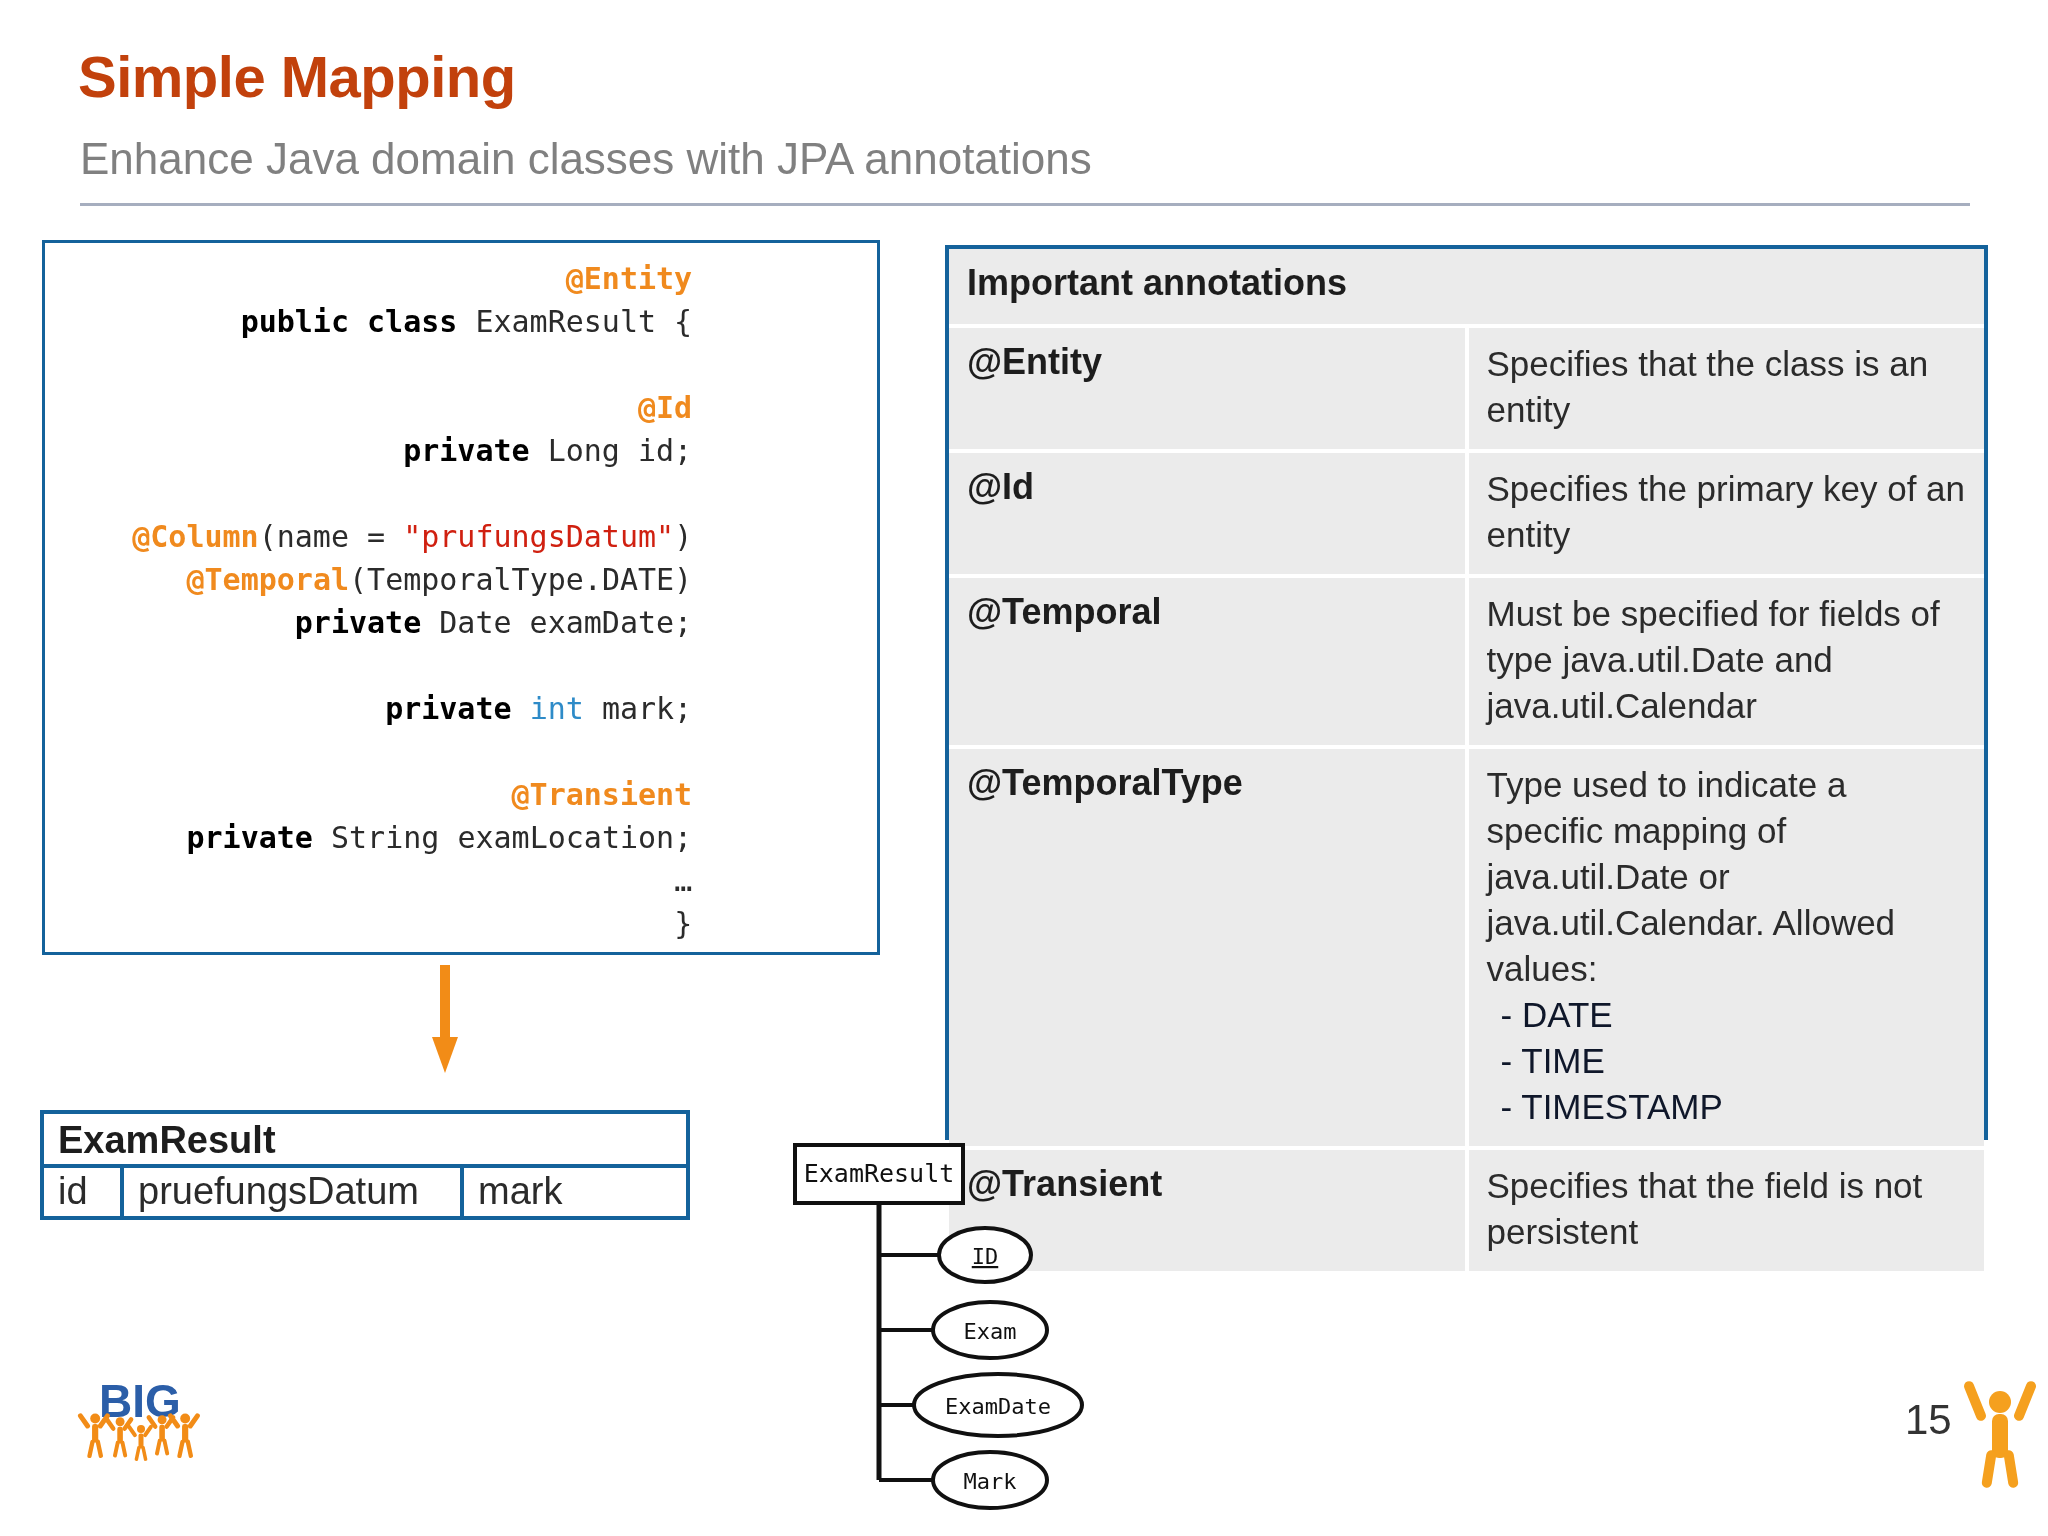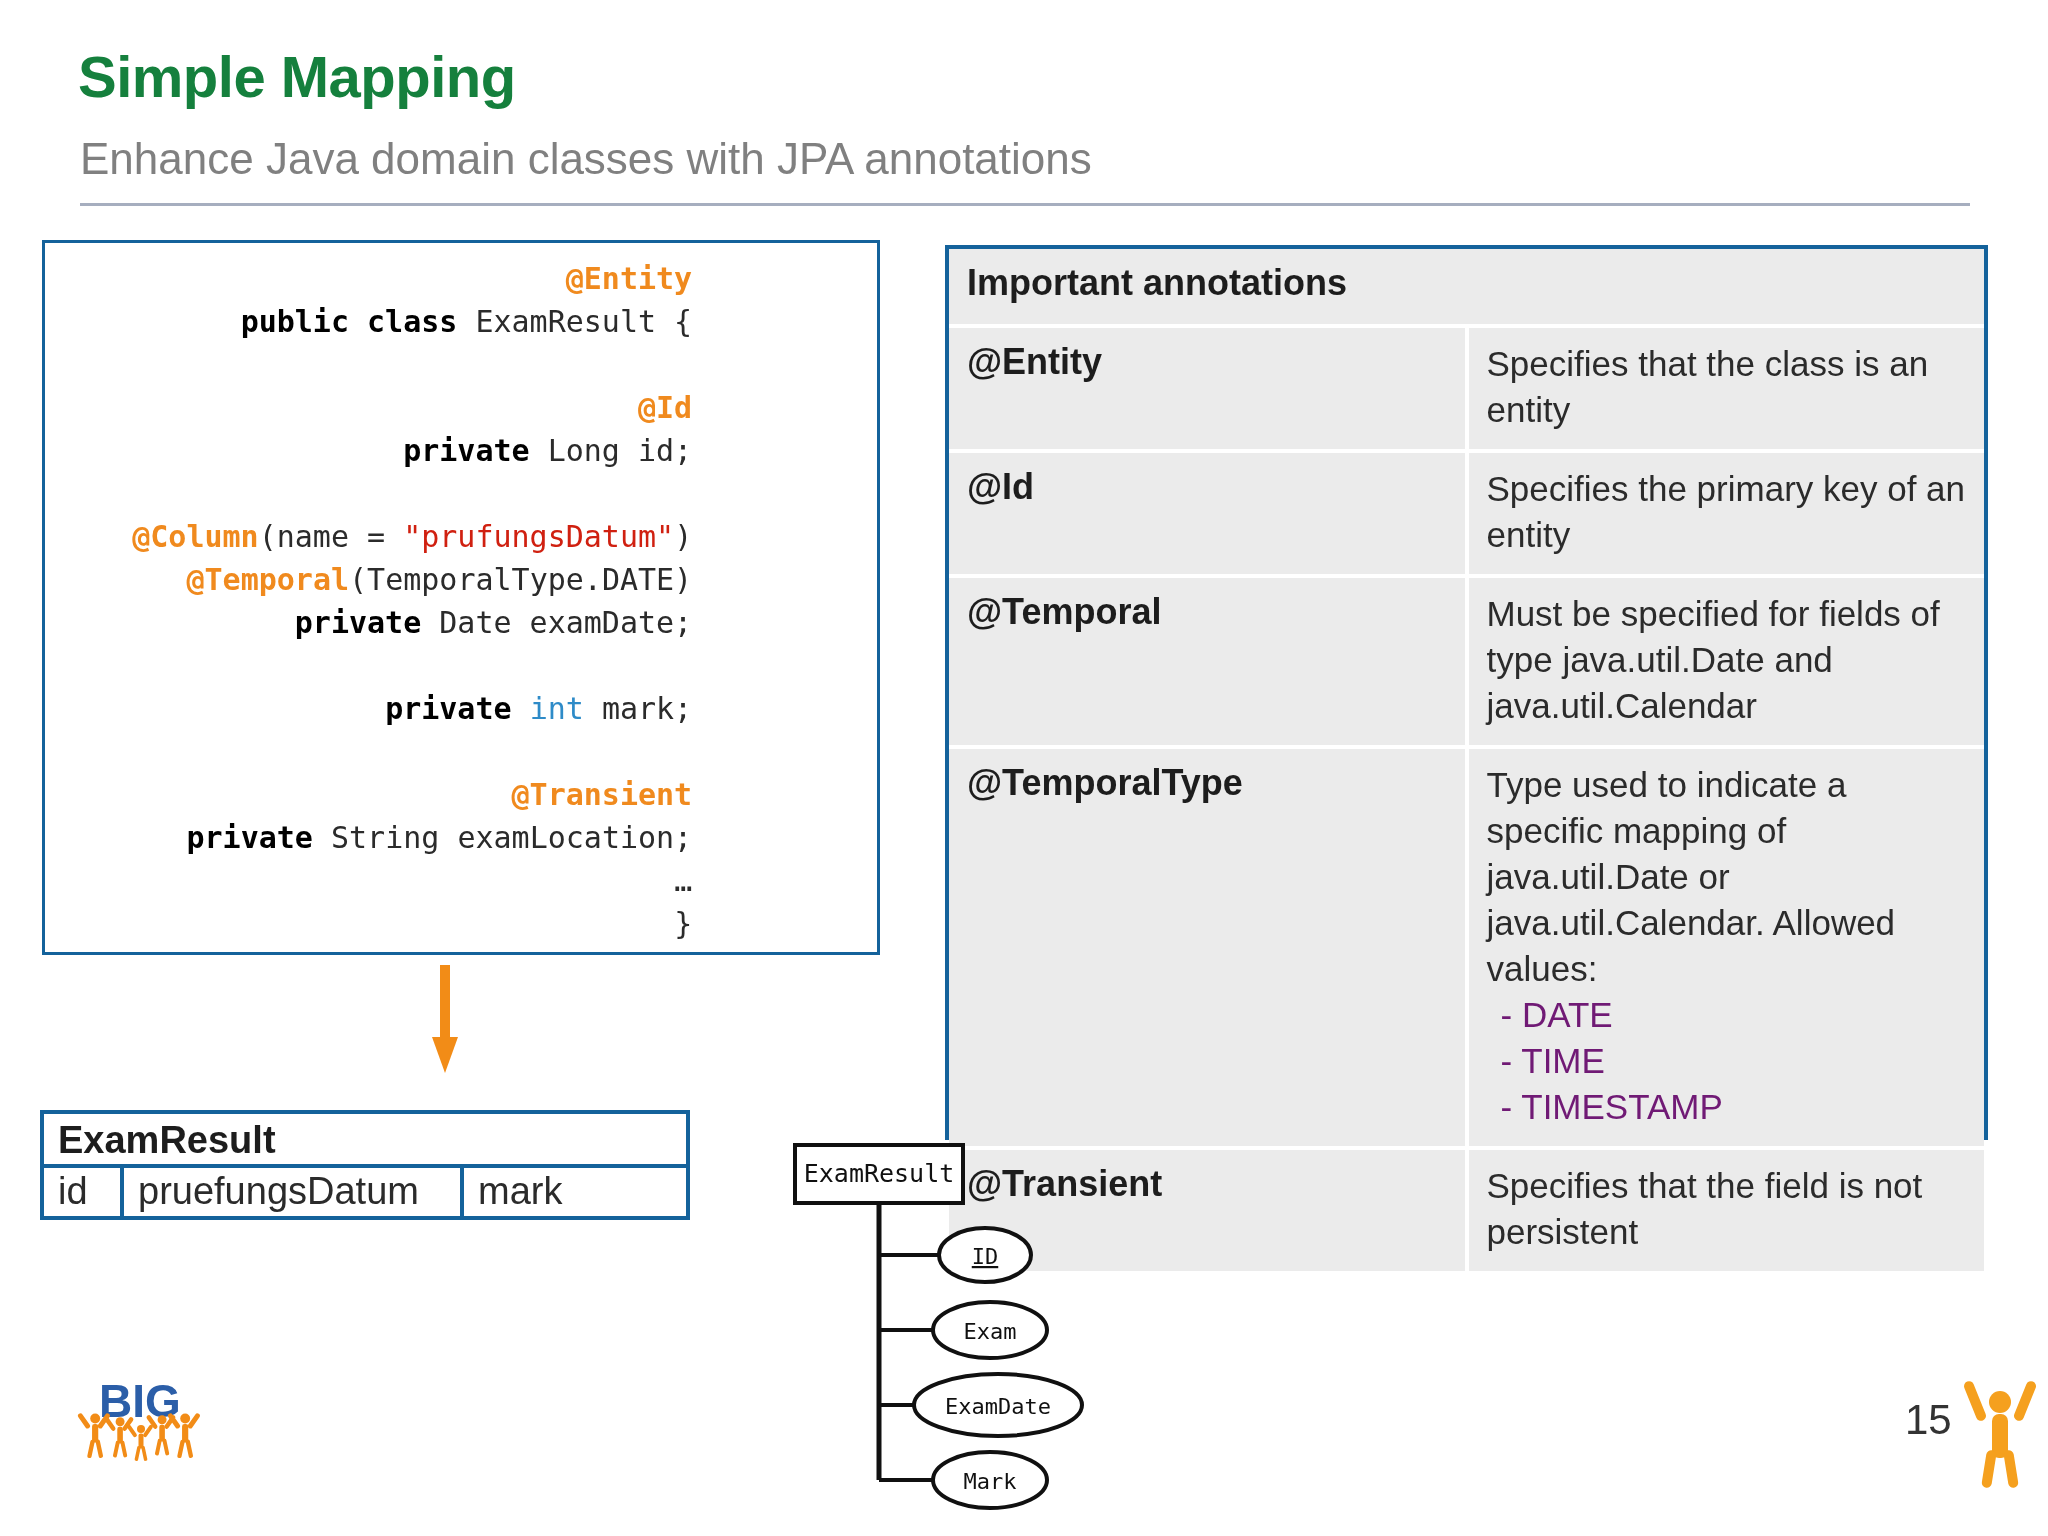--- a/index.html
+++ b/index.html
@@ -8,21 +8,21 @@
     background:#ffffff;
     font-family:"Liberation Sans", sans-serif;
     position:relative;
     overflow:hidden;
   }
 
   
   #slide-title{
     position:absolute;left:78px;top:48px;
     font-size:58px;font-weight:bold;
-    color:#15803d;letter-spacing:-0.5px;
+    color:#c2410c;letter-spacing:-0.5px;
     line-height:1;
   }
   #slide-subtitle{
     position:absolute;left:80px;top:137px;
     font-size:44px;color:#808080;font-weight:normal;
     line-height:1;
   }
   #title-rule{
     position:absolute;left:80px;top:203px;
     width:1890px;height:3px;background:#A6AEBF;
@@ -75,21 +75,21 @@
   .col-name{
     width:384px;
     font-size:36px;font-weight:bold;color:#1d1d1d;
     border-right:4px solid #ffffff !important;
   }
   .col-desc{
     font-size:35px;color:#2b2b2b;line-height:46px;
   }
   .rowsep td{border-top:4px solid #ffffff !important;}
   .sublist{margin:0;padding:0;list-style:none;}
-  .sublist li{font-size:35px;color:#701a75;line-height:46px;padding-left:14px;}
+  .sublist li{font-size:35px;color:#0f172a;line-height:46px;padding-left:14px;}
 
   
   #down-arrow{
     position:absolute;left:432px;top:965px;
     width:26px;height:110px;
   }
 
   
   #examresult-table{
     position:absolute;left:40px;top:1110px;

